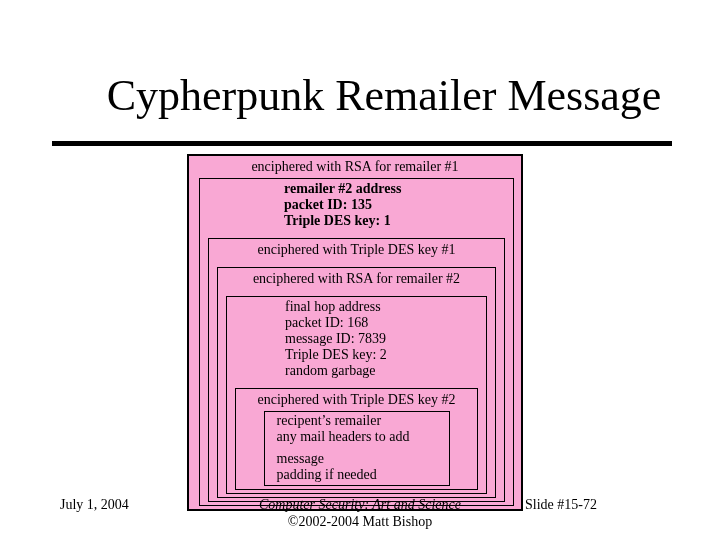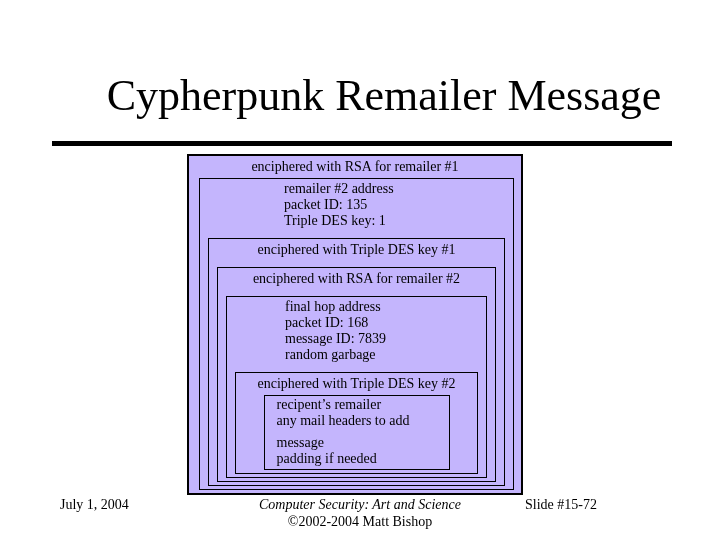--- a/index.html
+++ b/index.html
@@ -17,27 +17,27 @@
     padding-left:48px;
   }
   .rule {
     position:absolute; top:141px; left:52px; width:620px; height:5px;
     background:#000000;
   }
   .diagram {
     position:absolute; top:154px; left:187px; width:336px;
     font-size:14px; line-height:16px;
   }
-  .box { border:1px solid #000000; background:#c4b5fd; }
+  .box { border:1px solid #000000; background:#f9a8d4; }
   .box-a { border-width:2px; }
   .hdr { text-align:center; padding:3px 2px; white-space:nowrap; }
   .box-b { margin:0 7px 3px 10px; }
   .box-c, .box-d, .box-e, .box-f { margin:6px 8px 3px 8px; }
   .box-g { width:186px; margin:0 auto 3px auto; }
-  .fields-b { padding:2px 2px 3px 84px; }
+  .fields-b { padding:2px 2px 3px 84px;font-weight:bold; }
   .fields-e { padding:2px 2px 3px 58px; }
   .fields-g { padding:1px 2px 2px 12px; }
   .field { white-space:nowrap; }
   .field-gap { margin-top:6px; }
   .footer {
     position:absolute; top:496px; left:0; width:644px;
     font-size:14px; line-height:17px;
   }
   .footer-date { position:absolute; left:60px; top:0; }
   .footer-center { width:720px; text-align:center; }
@@ -68,20 +68,21 @@
           <div class="hdr">enciphered with Triple DES key #1</div>
 
           <div class="box box-d">
             <div class="hdr">enciphered with RSA for remailer #2</div>
 
             <div class="box box-e">
               <div class="fields-e">
                 <div class="field">final hop address</div>
                 <div class="field">packet ID: 168</div>
                 <div class="field">message ID: 7839</div>
+                <div class="field">Triple DES key: 2</div>
                 <div class="field">random garbage</div>
               </div>
 
               <div class="box box-f">
                 <div class="hdr">enciphered with Triple DES key #2</div>
 
                 <div class="box box-g">
                   <div class="fields-g">
                     <div class="field">recipent’s remailer</div>
                     <div class="field">any mail headers to add</div>

